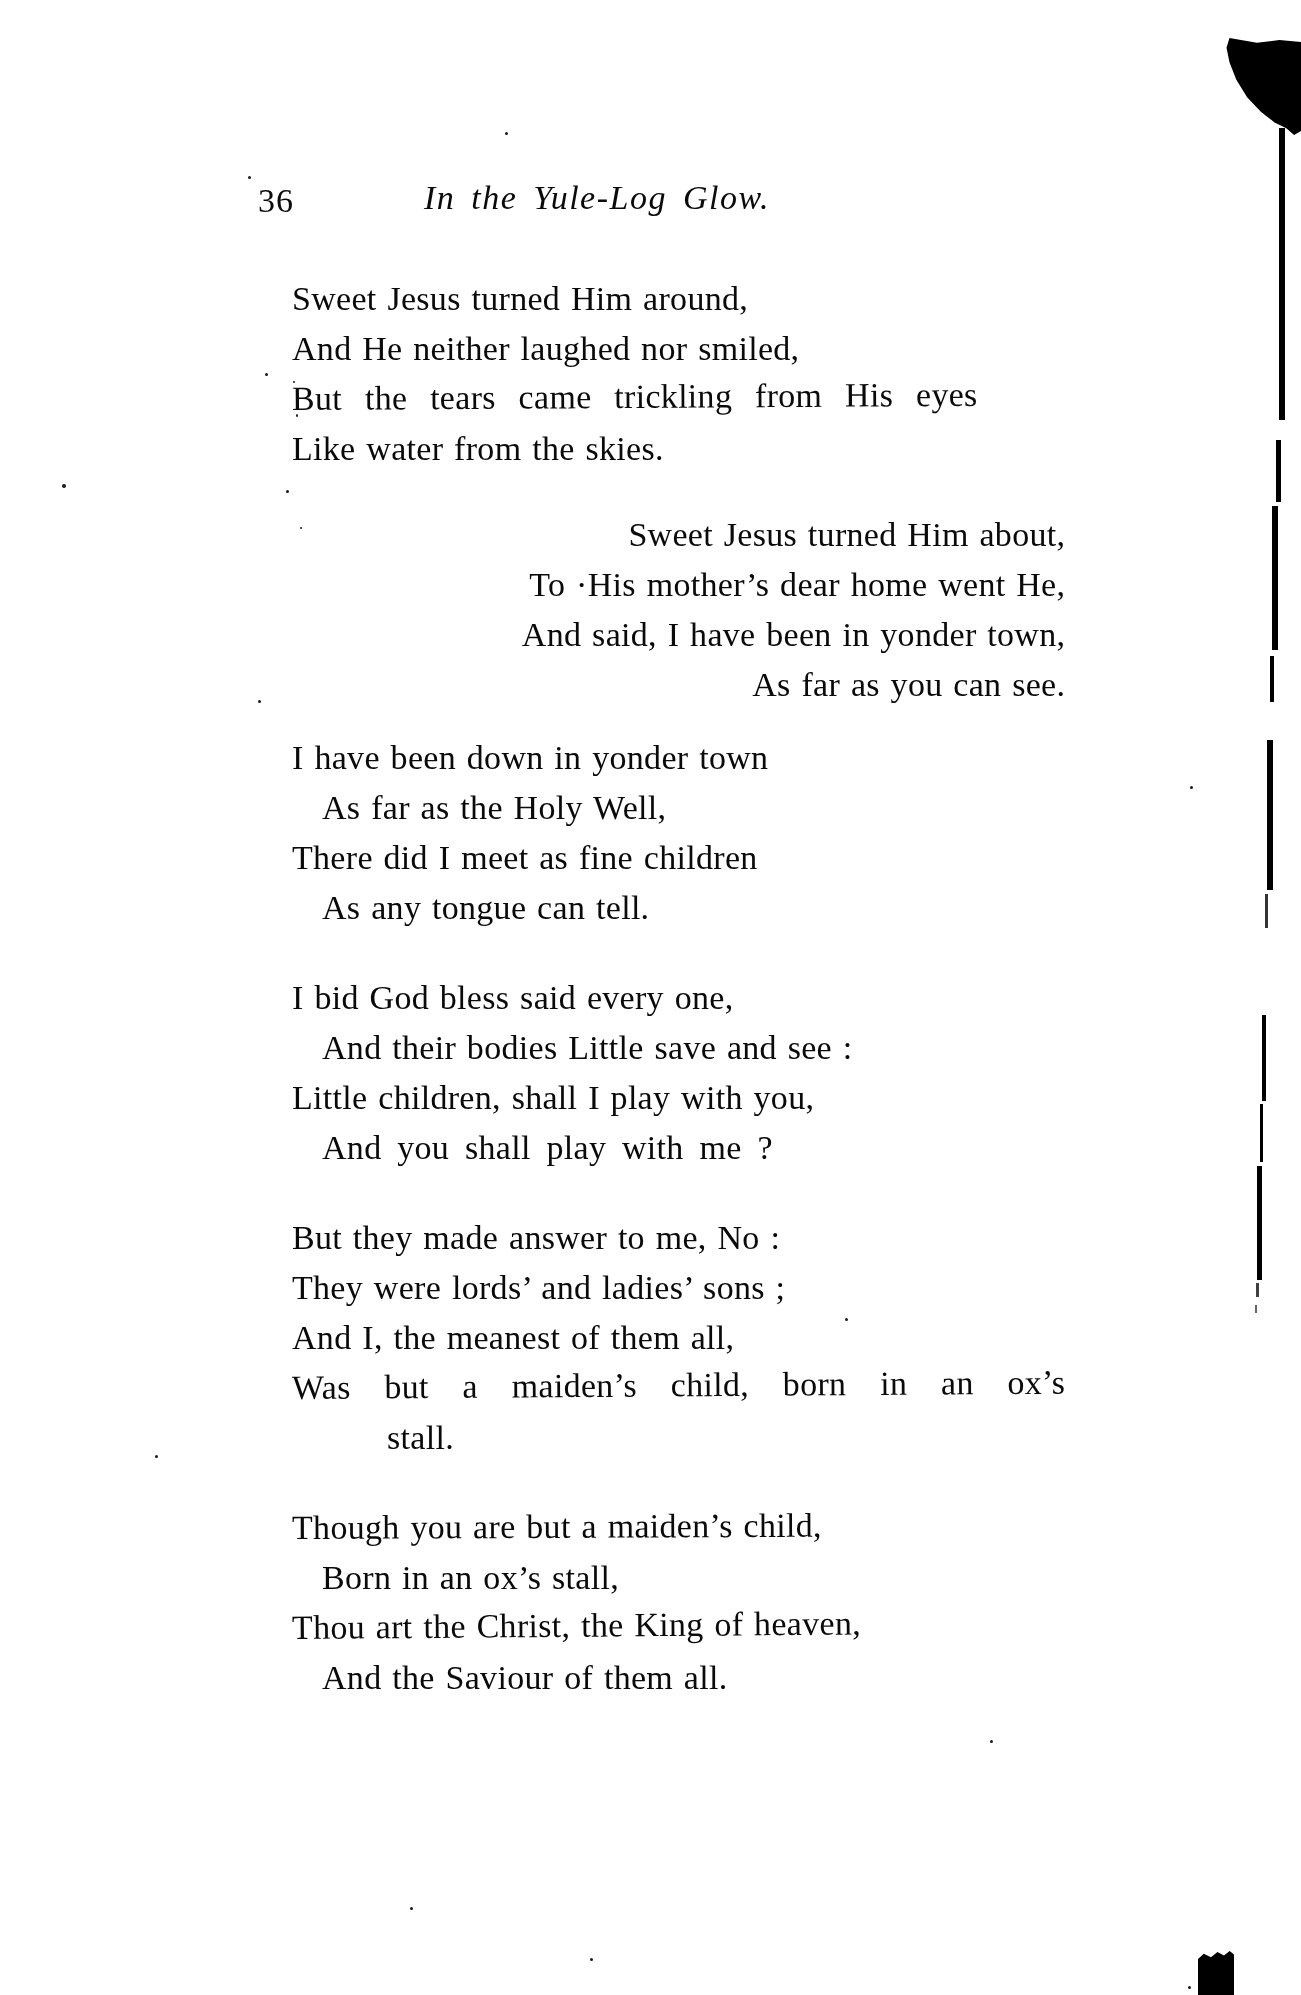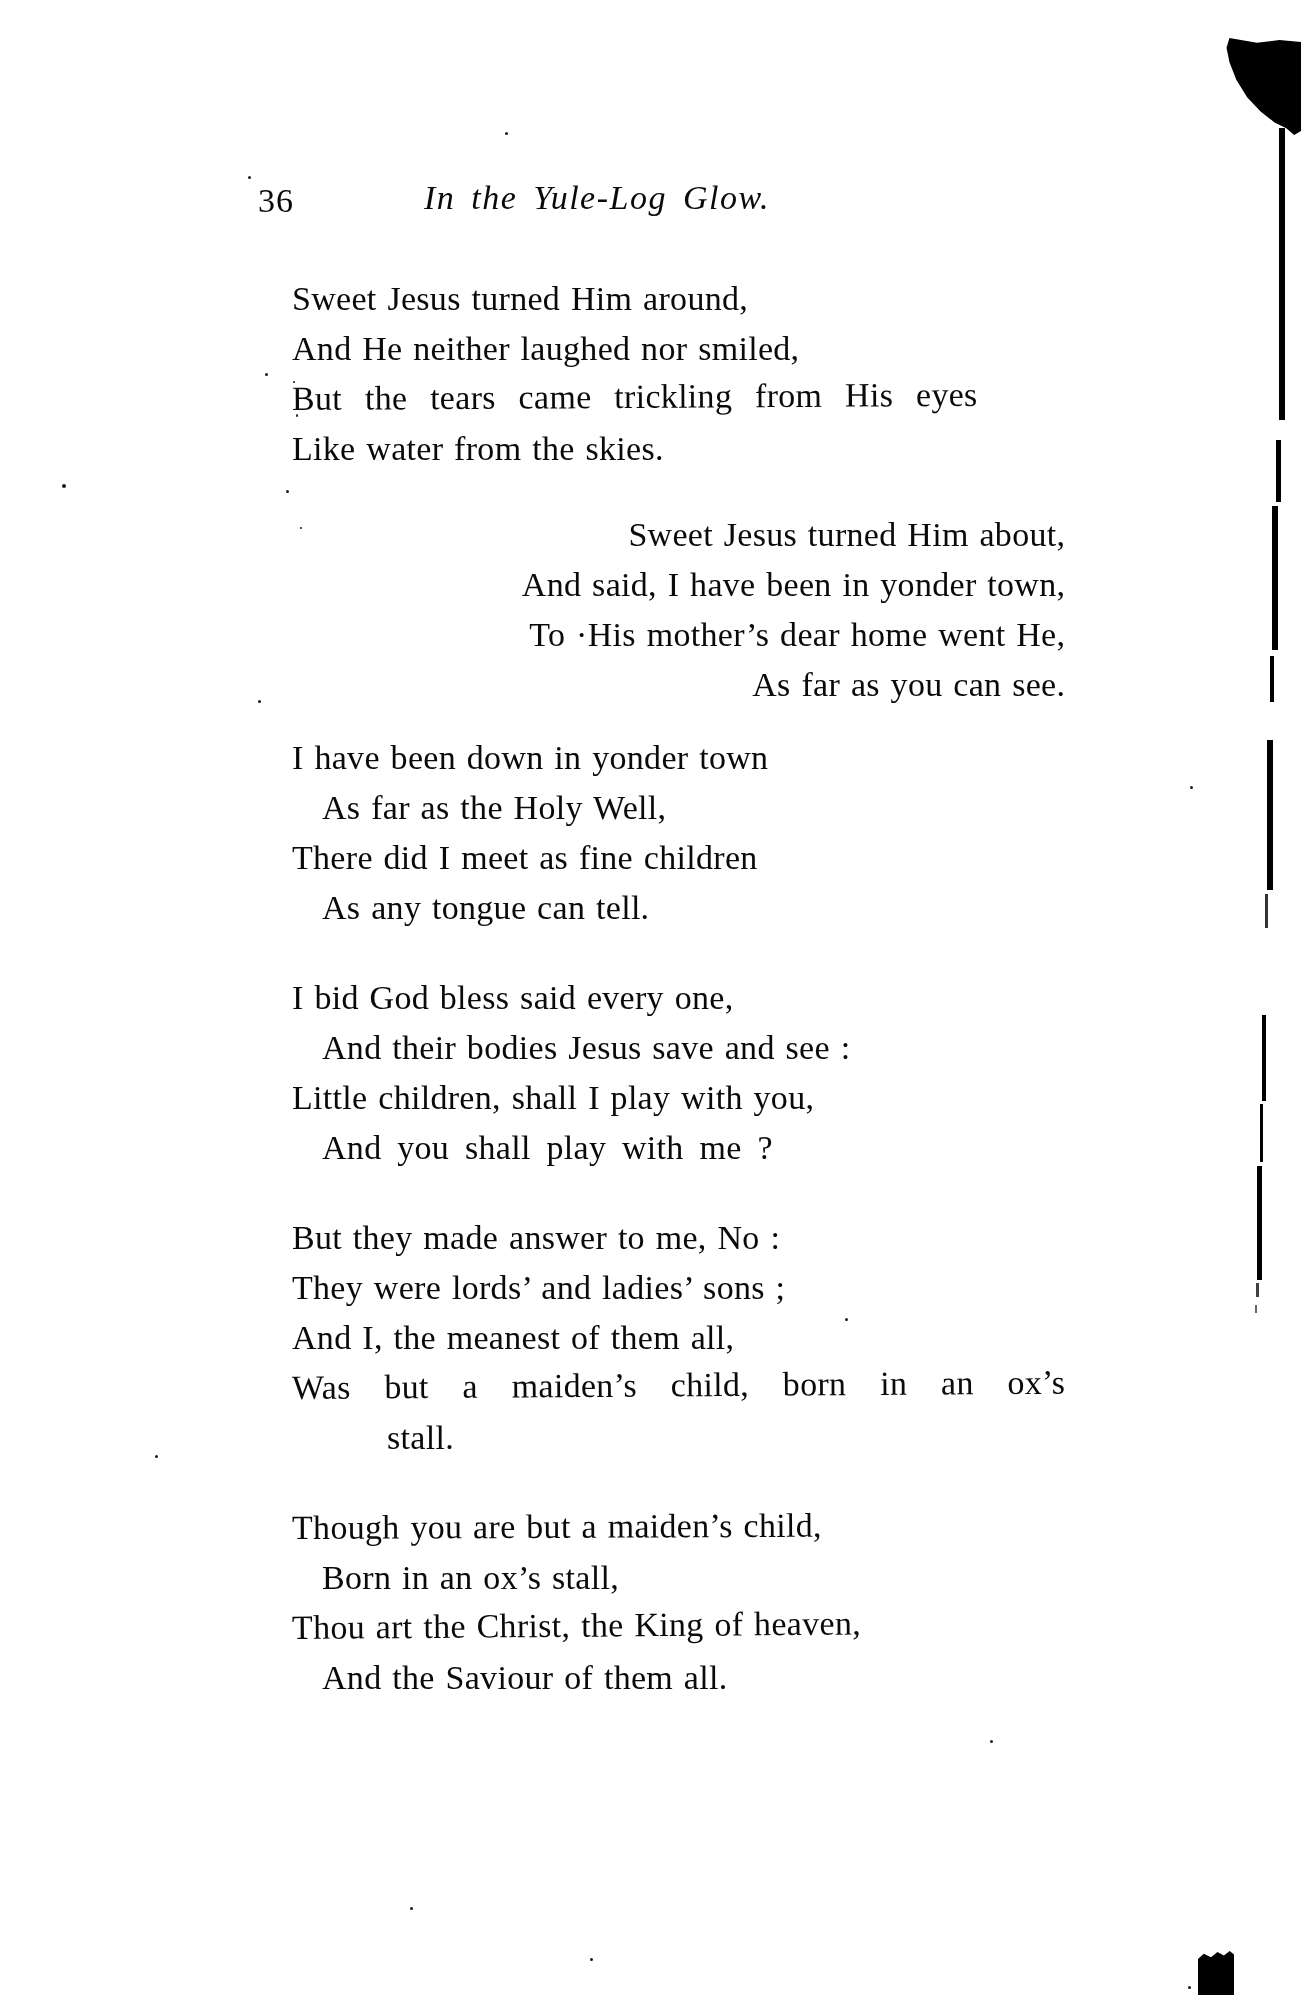--- a/index.html
+++ b/index.html
@@ -62,35 +62,35 @@
 
     <div class="stanza s1">
       <div class="line">Sweet Jesus turned Him around,</div>
       <div class="line">And He neither laughed nor smiled,</div>
       <div class="line stretch-a">But the tears came trickling from His eyes</div>
       <div class="line">Like water from the skies.</div>
     </div>
 
     <div class="stanza s2">
       <div class="line">Sweet Jesus turned Him about,</div>
+      <div class="line indent">To ·His mother’s dear home went He,</div>
       <div class="line">And said, I have been in yonder town,</div>
-      <div class="line indent">To ·His mother’s dear home went He,</div>
       <div class="line indent">As far as you can see.</div>
     </div>
 
     <div class="stanza s3">
       <div class="line">I have been down in yonder town</div>
       <div class="line indent">As far as the Holy Well,</div>
       <div class="line">There did I meet as fine children</div>
       <div class="line indent">As any tongue can tell.</div>
     </div>
 
     <div class="stanza s4">
       <div class="line">I bid God bless said every one,</div>
-      <div class="line indent">And their bodies Jesus save and see :</div>
+      <div class="line indent">And their bodies Little save and see :</div>
       <div class="line">Little children, shall I play with you,</div>
       <div class="line indent gap-me">And you shall play with me ?</div>
     </div>
 
     <div class="stanza s5">
       <div class="line">But they made answer to me, No :</div>
       <div class="line">They were lords’ and ladies’ sons ;</div>
       <div class="line">And I, the meanest of them all,</div>
       <div class="line stretch-b">Was but a maiden’s child, born in an ox’s</div>
       <div class="line deep-indent">stall.</div>

